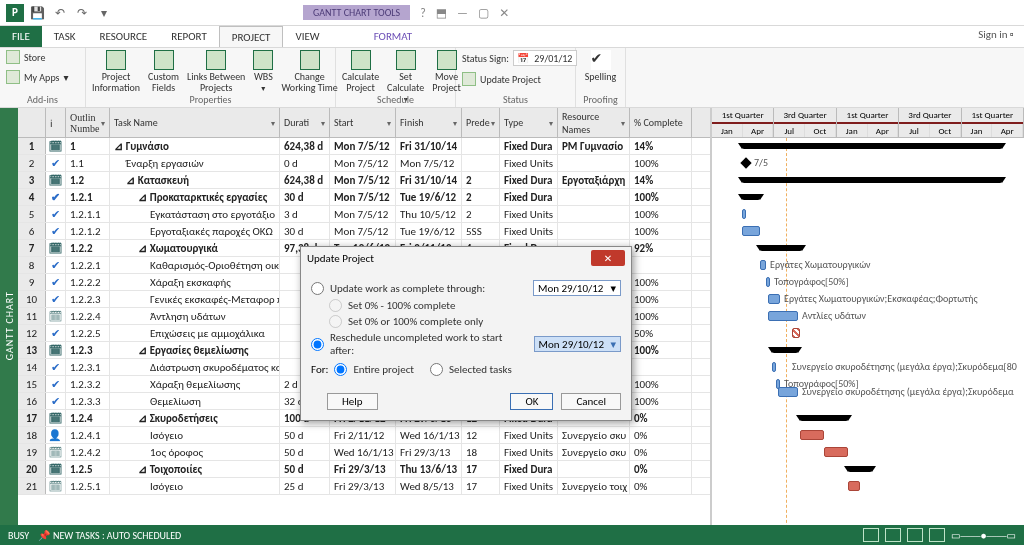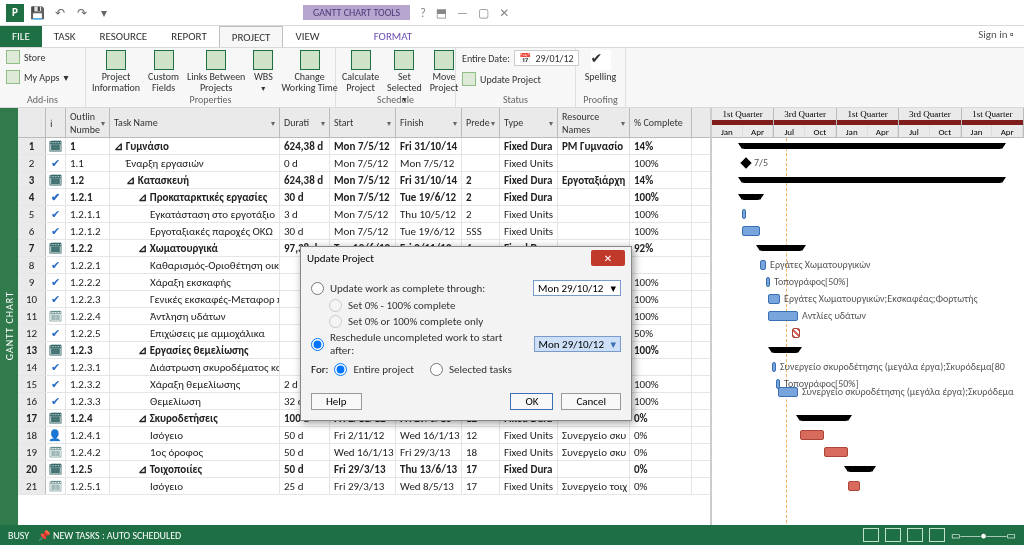--- a/index.html
+++ b/index.html
@@ -44,21 +44,21 @@
   .row-line .ind { width: 20px; justify-content: center; color: #366; }
   .check { color: #2a6cc8; font-size: 11px; }
   .task-ind-0 { padding-left: 4px !important; }
   .task-ind-1 { padding-left: 16px !important; }
   .task-ind-2 { padding-left: 28px !important; text-align: center; }
   .task-ind-3 { padding-left: 40px !important; }
   
   .gantt { flex: 1; display: flex; flex-direction: column; overflow: hidden; background: #fff; }
   .gantt-header { height: 30px; display: flex; border-bottom: 1px solid #bbb; font-size: 9px; background: #eaeaea; }
   .gantt-header .qcol { flex: 1; border-right: 1px solid #bbb; display: flex; flex-direction: column; }
-  .gantt-header .qcol .top { flex: 1; display: flex; align-items: center; justify-content: center; border-bottom: 5px solid #7f1d1d; font-family: Liberation Serif, serif; }
+  .gantt-header .qcol .top { flex: 1; display: flex; align-items: center; justify-content: center; border-bottom: 2px solid #7f1d1d; }
   .gantt-header .qcol .bottom { flex: 1; display: flex; }
   .gantt-header .qcol .bottom span { flex: 1; display: flex; align-items: center; justify-content: center; border-right: 1px solid #ddd; }
   .gantt-body { flex: 1; position: relative; font-size: 9px; color: #444; }
   .gantt-body .grow { position: absolute; left: 0; right: 0; height: 17px; }
   .bar { position: absolute; height: 10px; top: 3px; border-radius: 2px; }
   .bar.summary { height: 6px; top: 5px; background: #000; border: none; }
   .bar.summary::before, .bar.summary::after { content: ''; position: absolute; top: 0; width: 0; height: 0; border-top: 6px solid #000; border-left: 4px solid transparent; border-right: 4px solid transparent; }
   .bar.summary::before { left: -4px; } .bar.summary::after { right: -4px; }
   .bar.blue { background: #78a5db; border: 1px solid #3b6fb3; }
   .bar.red { background: #d86b5d; border: 1px solid #aa4538; }
@@ -159,34 +159,34 @@
   <div class="group" style="width:120px;">
     <div class="row">
       <div class="stack">
           <div class="icon"></div>
           <div class="txt" style="white-space:pre;">Calculate
 Project</div>
         </div>
       <div class="stack">
           <div class="icon"></div>
           <div class="txt" style="white-space:pre;">Set
-Selected</div>
+Calculate</div>
           <div style="font-size:8px;">▾</div>
         </div>
       <div class="stack">
           <div class="icon"></div>
           <div class="txt" style="white-space:pre;">Move
 Project</div>
         </div>
     </div>
     <div class="label">Schedule</div>
   </div>
   <div class="group" style="width:120px;">
     <div class="small-line">
-        <span>Entire Date:</span> 
+        <span>Status Sign:</span> 
         <span class="status-date-box">📅 <span>29/01/12</span></span>
       </div>
     <div class="small-line" style="margin-top:6px;">
         <span class="mini-icon"></span>
         <span>Update Project</span>
       </div>
     <div class="label">Status</div>
   </div>
   <div class="group" style="width:50px;">
     <div class="stack">
@@ -200,21 +200,21 @@
 <div class="workspace">
   <div class="leftbar">
       <span>GANTT CHART</span>
     </div>
 
   <div class="sheet">
     <div class="sheet-header">
       <div class="col" style="width:28px;"></div>
       <div class="col" style="width:20px;">ℹ</div>
       <div class="col" style="width:44px;">
-          <span style="white-space:pre;">Outlin
+          <span style="white-space:pre;font-family:Liberation Serif, serif;">Outlin
 Numbe</span>
           <span class="arrow">▾</span>
         </div>
       <div class="col" style="width:170px;">
           <span>Task Name</span>
           <span class="arrow">▾</span>
         </div>
       <div class="col" style="width:50px;">
           <span>Durati</span>
           <span class="arrow">▾</span>
@@ -642,21 +642,21 @@
           <div class="glabel" style="left:72px">Εργάτες Χωματουργικών;Εκσκαφέας;Φορτωτής</div>
         </div>
         <div class="grow" style="top: 187px;">
           <div class="bar hatch" style="left:80px;width:8px"></div>
         </div>
         <div class="grow" style="top: 204px;">
           <div class="bar summary" style="left:60px;width:26px"></div>
         </div>
         <div class="grow" style="top: 221px;">
           <div class="bar blue" style="left:60px;width:4px"></div>
-          <div class="glabel" style="left:68px">Συνεργείο σκυροδέτησης (μεγάλα έργα);Σκυρόδεμα[80</div>
+          <div class="glabel" style="left:80px">Συνεργείο σκυροδέτησης (μεγάλα έργα);Σκυρόδεμα[80</div>
         </div>
         <div class="grow" style="top: 238px;">
           <div class="bar blue" style="left:64px;width:4px"></div>
           <div class="glabel" style="left:72px">Τοπογράφος[50%]</div>
         </div>
         <div class="grow" style="top: 246px;">
           <div class="bar blue" style="left:66px;width:20px"></div>
           <div class="glabel" style="left:90px">Συνεργείο σκυροδέτησης (μεγάλα έργα);Σκυρόδεμα</div>
         </div>
         <div class="grow" style="top: 272px;">
@@ -711,21 +711,21 @@
     </div>
     <div class="opt" style="margin-top:6px;">
       <span>For:</span>
       <input type="radio" checked="" style="">
         <label>Entire project</label>
       <input type="radio" style="margin-left: 10px;">
         <label>Selected tasks</label>
     </div>
   </div>
   <div class="dlg-buttons">
-    <button class="btn help" style="margin-right:auto;">Help</button>
+    <button class="btn help" style="margin-right:auto;margin-left:16px;">Help</button>
     <button class="btn ok">OK</button>
     <button class="btn">Cancel</button>
   </div>
 </div>
 
 <div class="statusbar">
   <div>
     <span>BUSY</span>
     &nbsp;&nbsp;&nbsp;📌 <span>NEW TASKS : AUTO SCHEDULED</span>
   </div>

